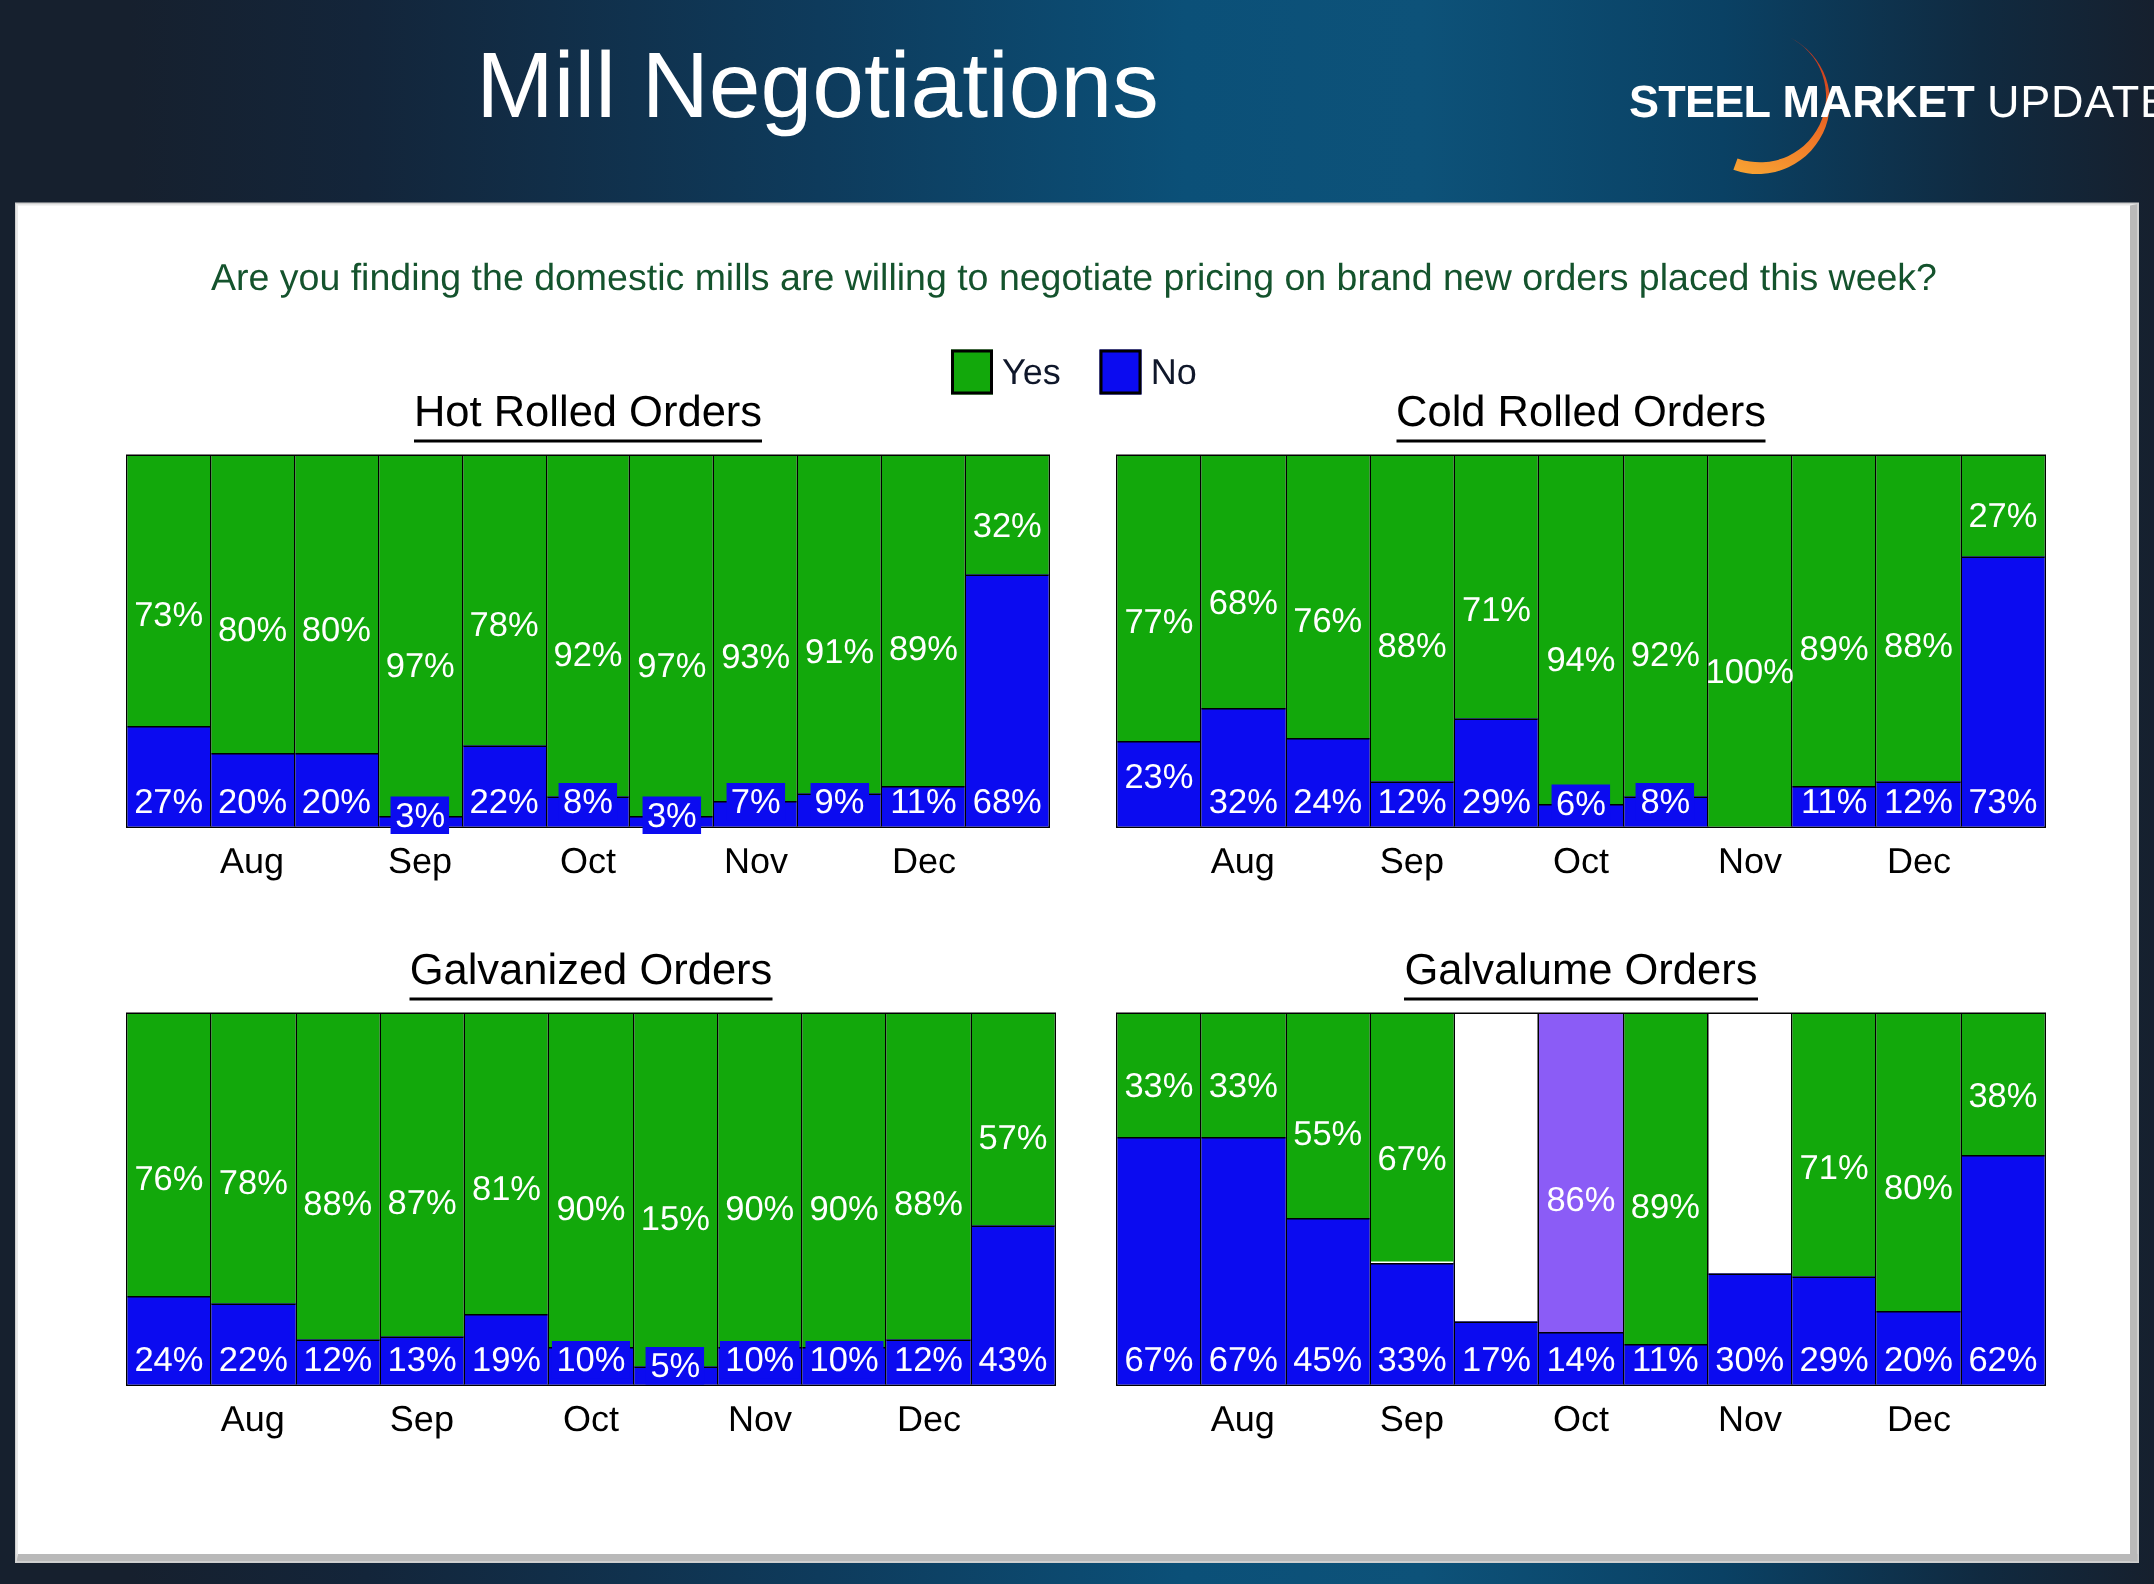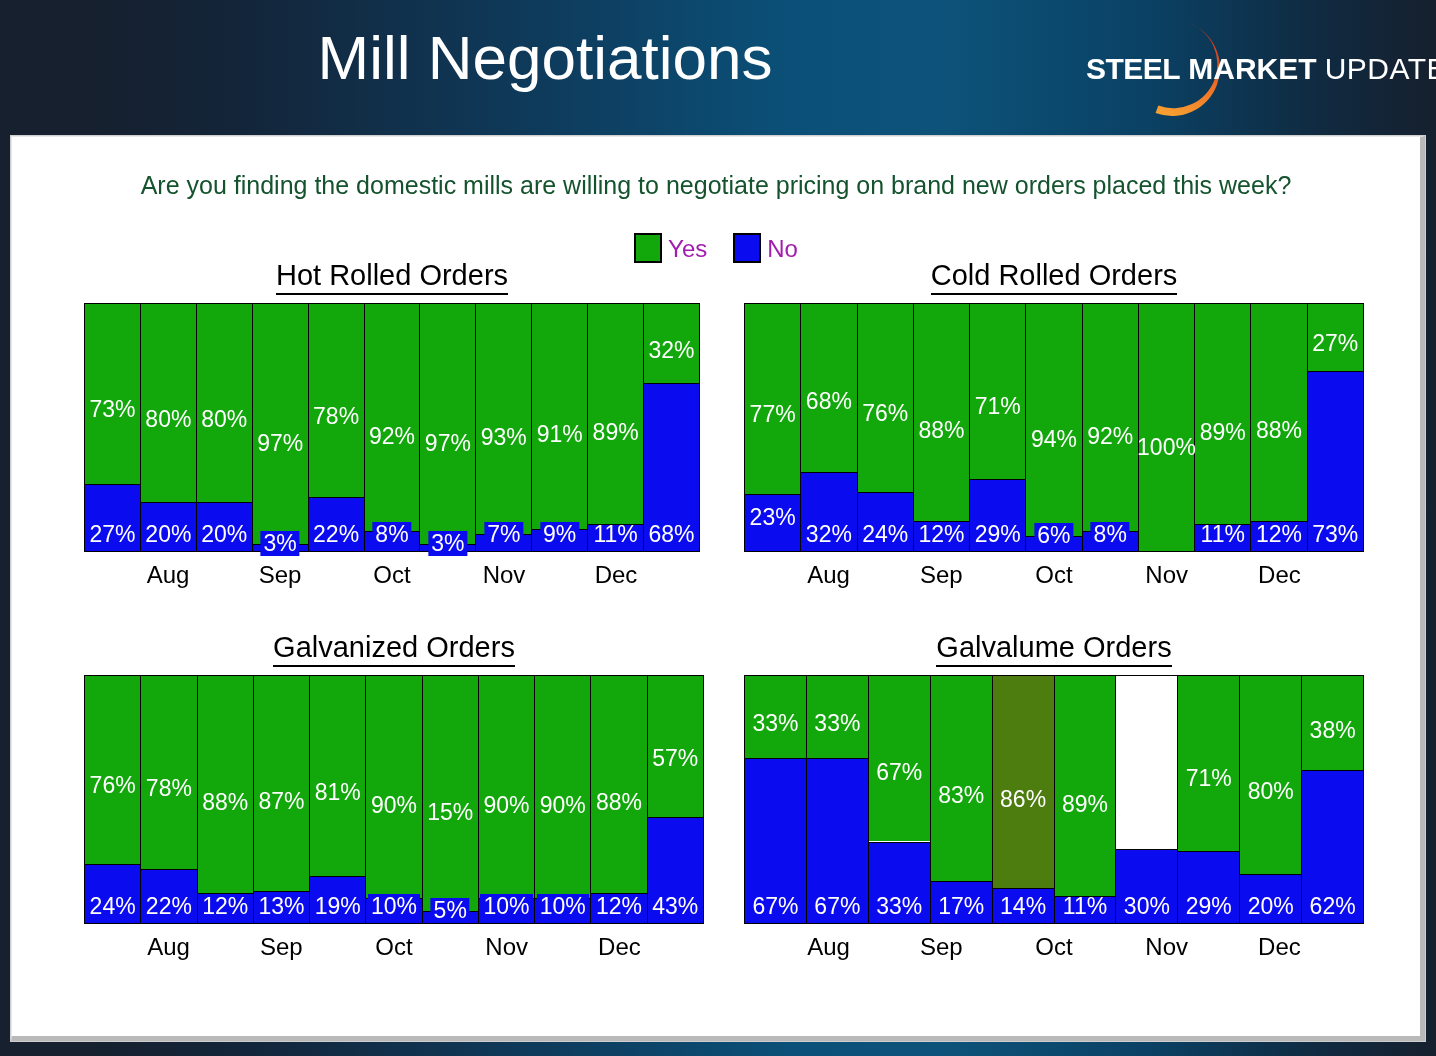--- a/index.html
+++ b/index.html
@@ -64,21 +64,21 @@
     position: absolute; left: 0; top: 34px; width: 100%;
     text-align: center;
     font-size: 25px;
     color: #14532d;
     white-space: nowrap;
   }
 
   #legend {
     position: absolute; left: 0; top: 95px; width: 100%;
     text-align: center;
-    font-size: 23px; color: #a21caf;
+    font-size: 23px; color: #0f172a;
     line-height: 28px;
   }
   .legend-item { display: inline-block; margin: 0 13px; vertical-align: middle; }
   .legend-swatch {
     display: inline-block; width: 28px; height: 30px;
     border: 2px solid #000; vertical-align: -8px; margin-right: 6px;
   }
   .legend-label { display: inline-block; vertical-align: middle; font-size: 24px; }
 
   
@@ -502,37 +502,42 @@
         </div>
         <div class="bar">
           <div class="seg seg-yes" style="background: rgb(18, 168, 11); height: 33%;">
             <div class="seg-label" style="top: 35.2758px;">33%</div>
           </div>
           <div class="seg seg-no" style="background: rgb(11, 11, 240); height: 67%;">
             <div class="seg-label" style="top: 135.49px;">67%</div>
           </div>
         </div>
         <div class="bar">
+          <div class="seg seg-yes" style="background: rgb(18, 168, 11); height: 55%;">
+            <div class="seg-label" style="top: 66.793px;">55%</div>
+          </div>
+          <div class="seg seg-no" style="background: rgb(11, 11, 240); height: 45%;">
+            <div class="seg-label" style="top: 81.15px;">45%</div>
+          </div>
+        </div>
+        <div class="bar">
           <div class="seg seg-yes" style="background: rgb(18, 168, 11); height: 67%;">
             <div class="seg-label" style="top: 83.9842px;">67%</div>
           </div>
           <div class="seg seg-no" style="background: rgb(11, 11, 240); height: 33%;">
             <div class="seg-label" style="top: 51.51px;">33%</div>
           </div>
         </div>
         <div class="bar">
-          <div class="seg seg-yes" style="background: rgb(18, 168, 11); height: 83%;">
-            <div class="seg-label" style="top: 106.906px;">83%</div>
-          </div>
           <div class="seg seg-no" style="background: rgb(11, 11, 240); height: 17%;">
             <div class="seg-label" style="top: 11.99px;">17%</div>
           </div>
         </div>
         <div class="bar">
-          <div class="seg seg-yes" style="background: #4d7c0f; height: 86%;">
+          <div class="seg seg-yes" style="background: #8b5cf6; height: 86%;">
             <div class="seg-label" style="top: 111.204px;">86%</div>
           </div>
           <div class="seg seg-no" style="background: rgb(11, 11, 240); height: 14%;">
             <div class="seg-label" style="top: 4.58px;">14%</div>
           </div>
         </div>
         <div class="bar">
           <div class="seg seg-yes" style="background: rgb(18, 168, 11); height: 89%;">
             <div class="seg-label" style="top: 115.501px;">89%</div>
           </div>

